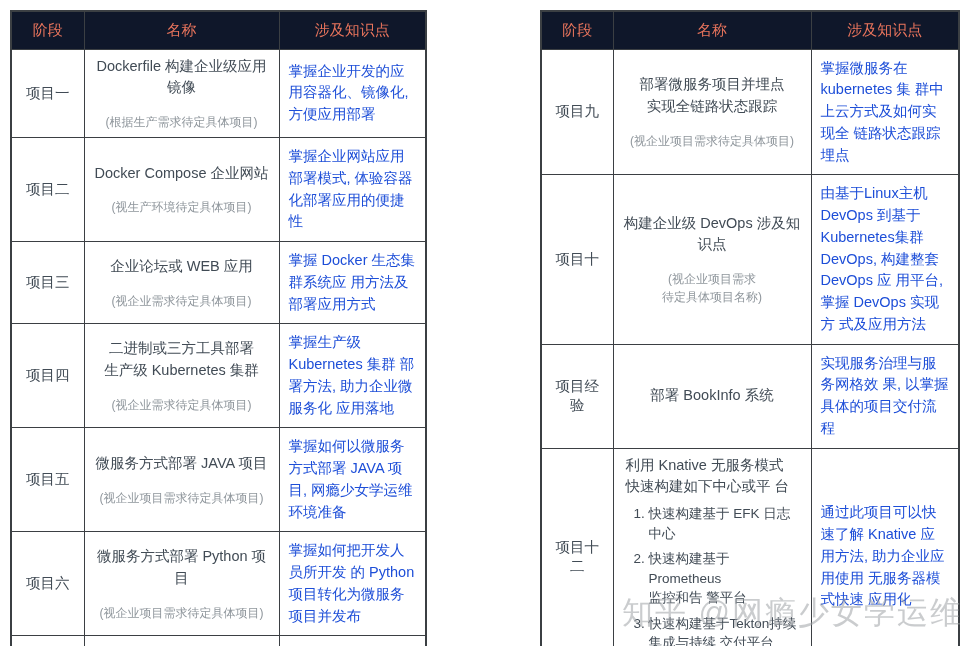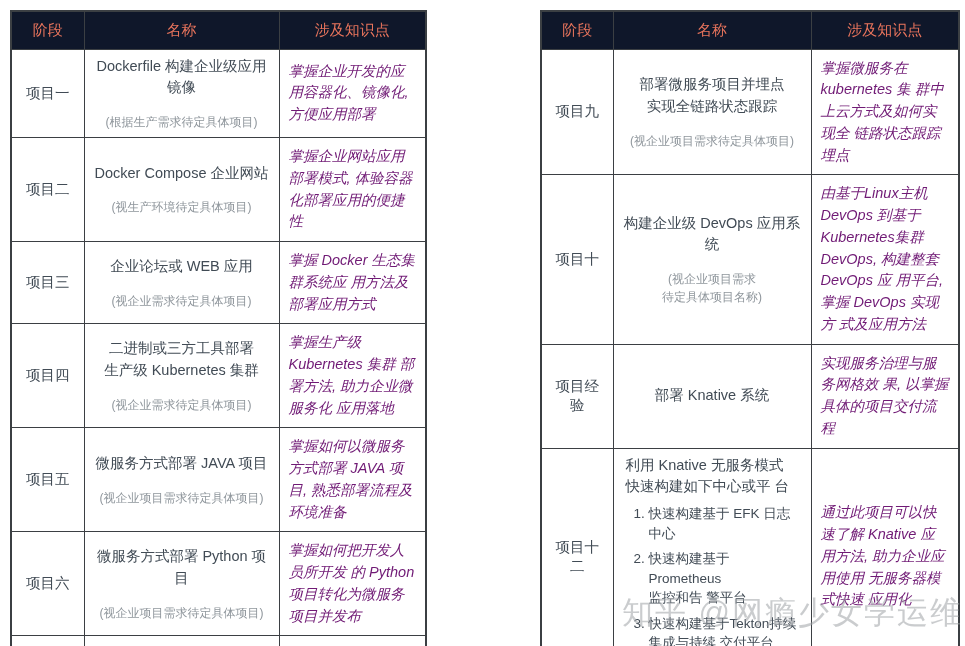--- a/index.html
+++ b/index.html
@@ -69,25 +69,24 @@
     font-size: 13.5px;
     line-height: 1.45;
     margin: 6px 0 6px 8px;
     padding-left: 15px;
     text-indent: -15px;
     white-space: pre-line;
   }
 
   td.knowledge {
     text-align: left;
-    color: #701a75;
+    color: #1d4ed8;
     font-size: 14.5px;
     line-height: 1.5;
     padding: 8px 9px;
-    font-style: italic;
   }
 
   .watermark {
     position: absolute;
     left: 622px;
     top: 592px;
     font-size: 31px;
     letter-spacing: 2px;
     color: rgba(158, 162, 166, 0.55);
     white-space: nowrap;
@@ -145,21 +144,21 @@
           <div class="name-sub">(视企业需求待定具体项目)</div>
         </td>
         <td class="knowledge">掌握生产级 Kubernetes 集群 部署方法, 助力企业微服务化 应用落地</td>
       </tr>
       <tr style="height:76px">
         <td class="stage">项目五</td>
         <td class="name">
           <div class="name-main">微服务方式部署 JAVA 项目</div>
           <div class="name-sub">(视企业项目需求待定具体项目)</div>
         </td>
-        <td class="knowledge">掌握如何以微服务方式部署 JAVA 项目, 熟悉部署流程及 环境准备</td>
+        <td class="knowledge">掌握如何以微服务方式部署 JAVA 项目, 网瘾少女学运维 环境准备</td>
       </tr>
       <tr style="height:80px">
         <td class="stage">项目六</td>
         <td class="name">
           <div class="name-main">微服务方式部署 Python 项目</div>
           <div class="name-sub">(视企业项目需求待定具体项目)</div>
         </td>
         <td class="knowledge">掌握如何把开发人员所开发 的 Python 项目转化为微服务 项目并发布</td>
       </tr>
       <tr style="height:80px">
@@ -193,30 +192,30 @@
         <td class="name">
           <div class="name-main">部署微服务项目并埋点
 实现全链路状态跟踪</div>
           <div class="name-sub">(视企业项目需求待定具体项目)</div>
         </td>
         <td class="knowledge">掌握微服务在 kubernetes 集 群中上云方式及如何实现全 链路状态跟踪埋点</td>
       </tr>
       <tr style="height:120px">
         <td class="stage">项目十</td>
         <td class="name">
-          <div class="name-main">构建企业级 DevOps 应用系统</div>
+          <div class="name-main">构建企业级 DevOps 涉及知识点</div>
           <div class="name-sub">(视企业项目需求
 待定具体项目名称)</div>
         </td>
         <td class="knowledge">由基于Linux主机 DevOps 到基于Kubernetes集群 DevOps, 构建整套 DevOps 应 用平台, 掌握 DevOps 实现方 式及应用方法</td>
       </tr>
       <tr style="height:75px">
         <td class="stage">项目经验</td>
         <td class="name">
-          <div class="name-main">部署 Knative 系统</div>
+          <div class="name-main">部署 BookInfo 系统</div>
 
         </td>
         <td class="knowledge">实现服务治理与服务网格效 果, 以掌握具体的项目交付流 程</td>
       </tr>
       <tr style="height:170px">
         <td class="stage">项目十二</td>
         <td class="name left-style">
           <div class="name-main">利用 Knative 无服务模式
 快速构建如下中心或平 台</div>
           <div class="name-list">

